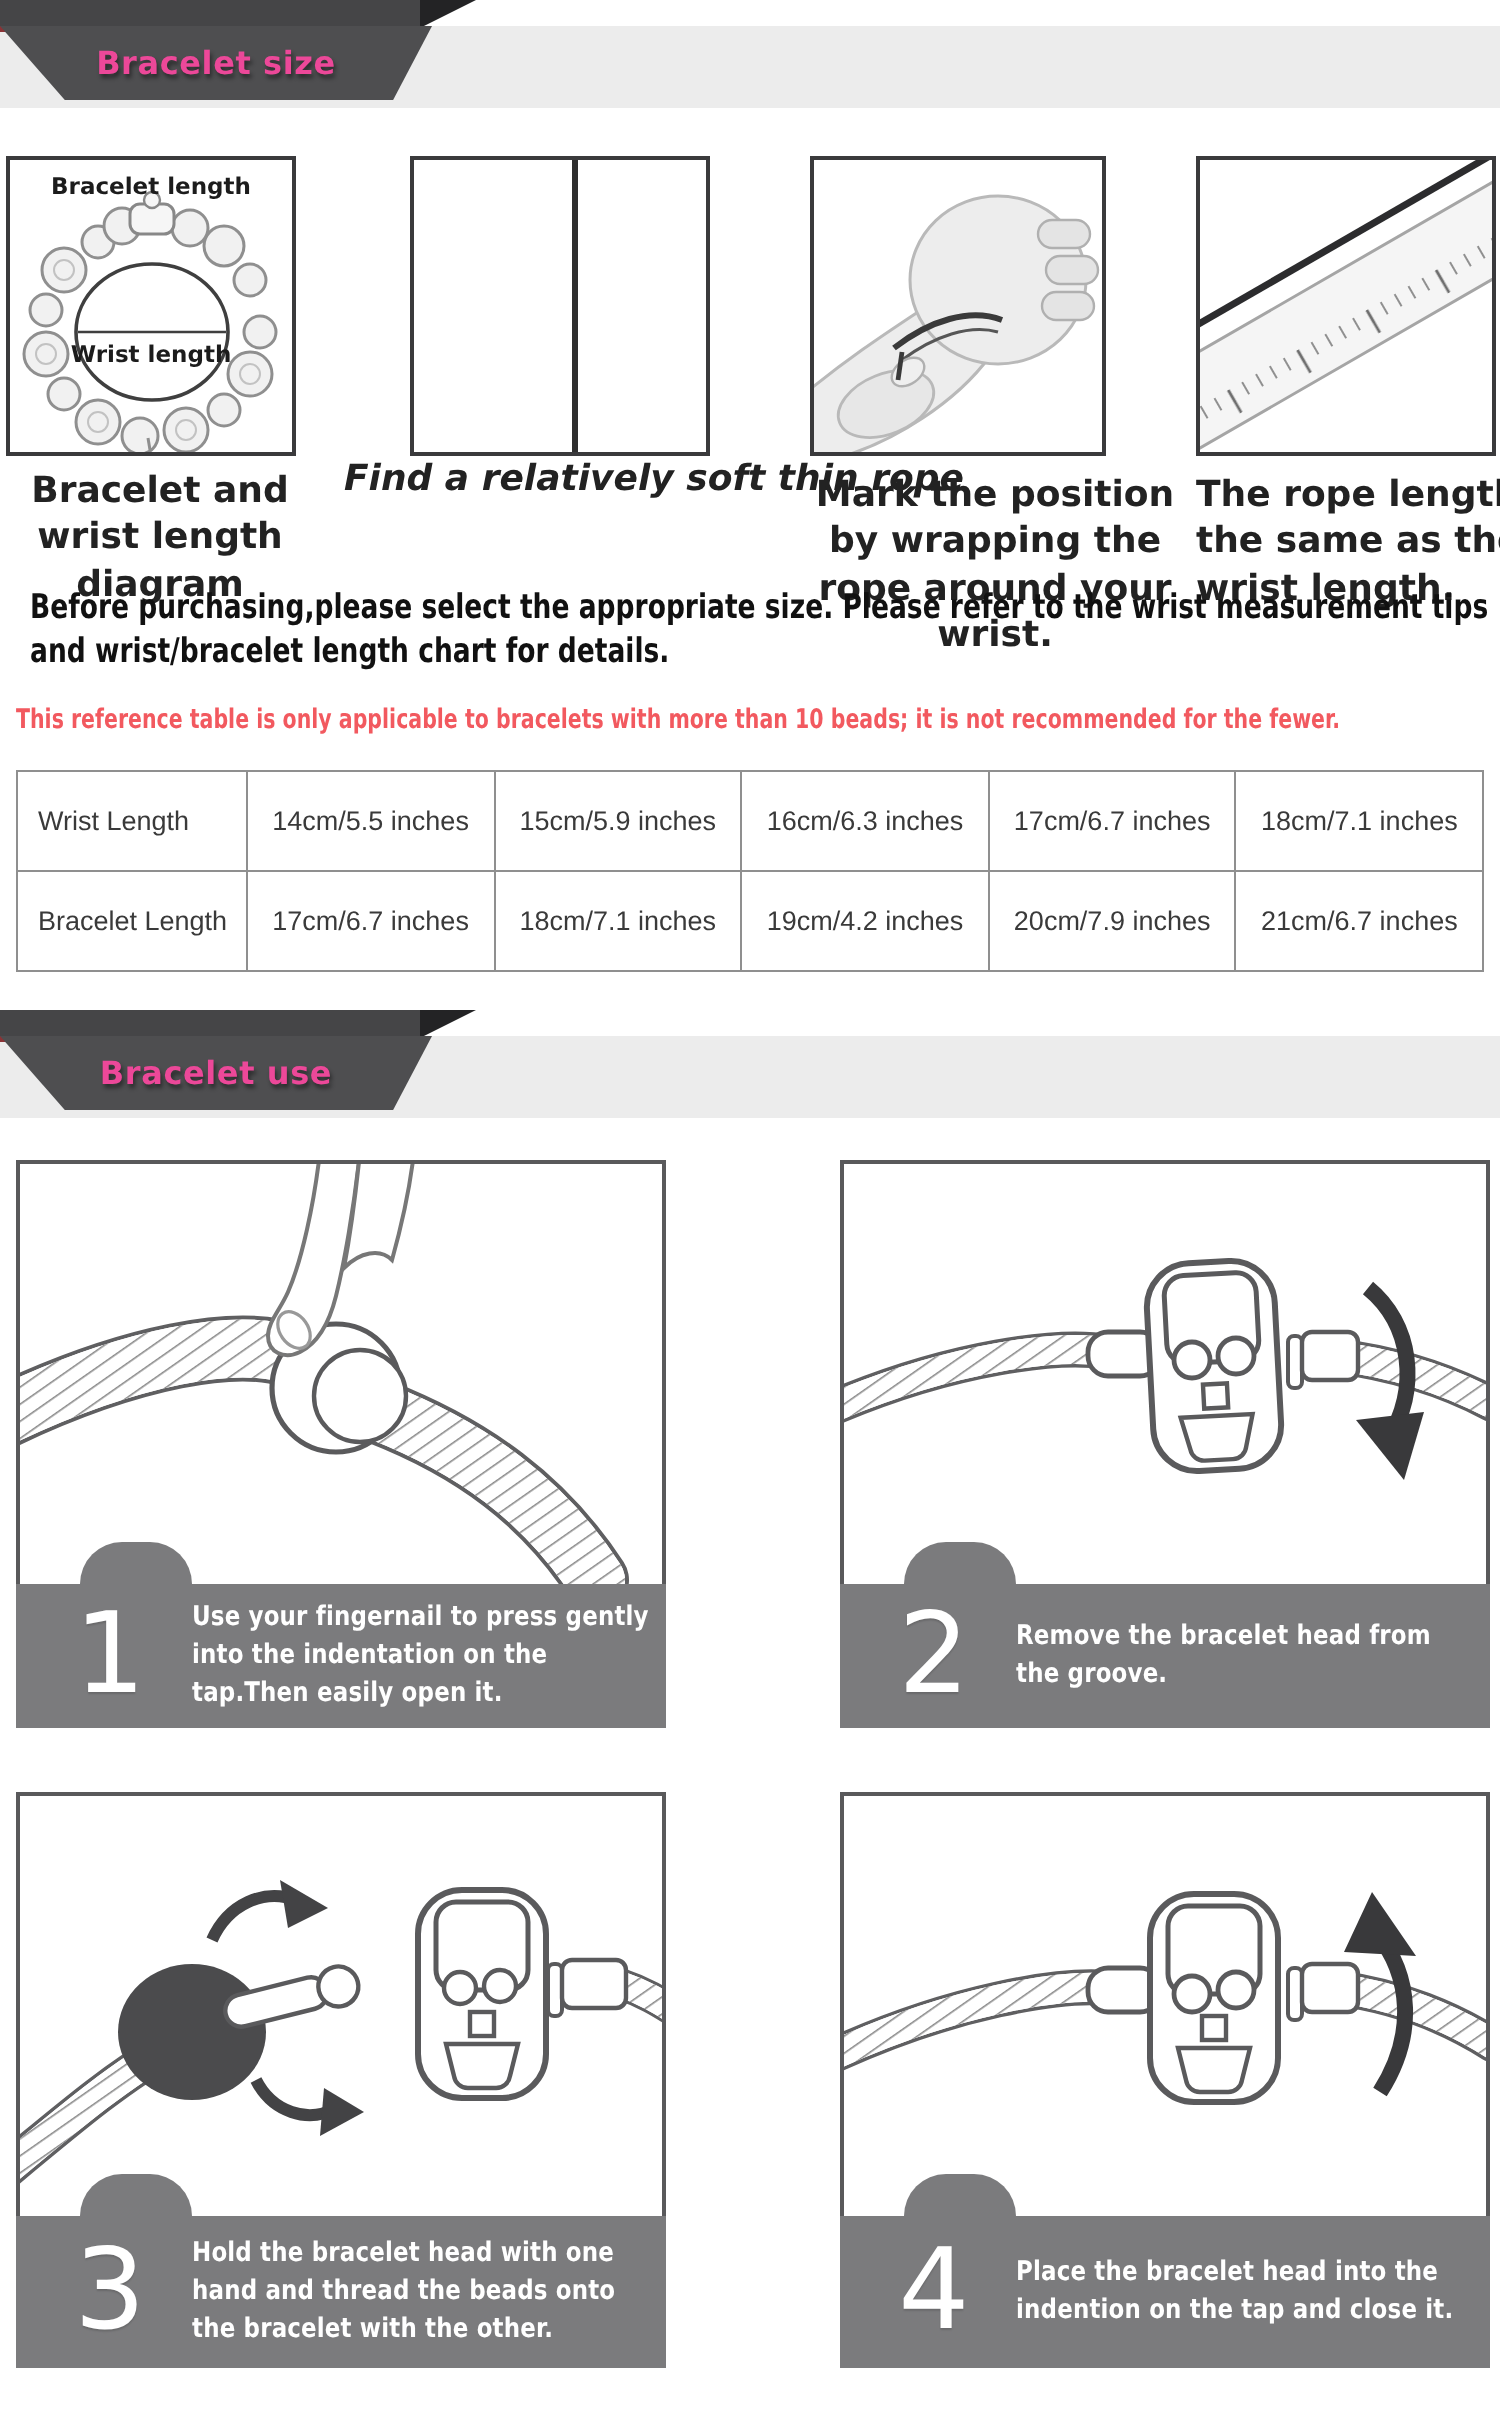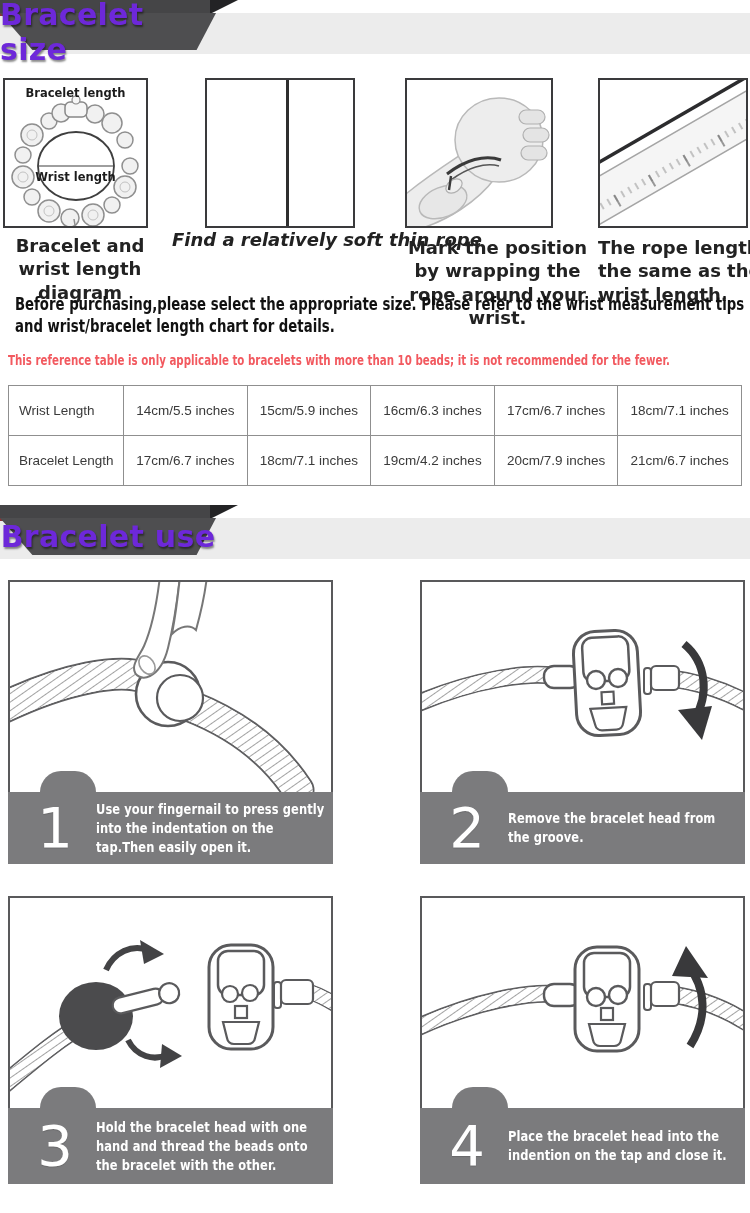--- a/index.html
+++ b/index.html
@@ -11,21 +11,21 @@
   .banner .strip{position:absolute;left:0;top:13px;width:750px;height:41px;background:#ececec;}
   .banner .redtip{position:absolute;left:0;top:0;width:5px;height:16px;background:#8c3336;z-index:2;}
   .banner .bar{position:absolute;left:0;top:0;width:212px;height:13px;background:#454547;z-index:3;}
   .banner .fold{position:absolute;left:210px;top:0;width:0;height:0;z-index:3;
                 border-top:14px solid #232325;border-right:28px solid transparent;}
   .banner .body{position:absolute;left:0;top:13px;width:216px;height:37px;background:#4e4e50;
                 clip-path:polygon(0 0,100% 0,91% 100%,15% 100%);z-index:4;
                 filter:drop-shadow(-2px 4px 3px rgba(0,0,0,.30));}
   .banner .label{position:absolute;left:0;top:13px;width:216px;height:37px;z-index:5;
                  display:flex;align-items:center;justify-content:center;
-                 color:#6d28d9;font-weight:700;font-size:30px;letter-spacing:.3px;
+                 color:#ec4899;font-weight:700;font-size:16px;letter-spacing:.3px;
                  text-shadow:1px 2px 2px rgba(0,0,0,.45);}
 
   
   .figbox{position:absolute;top:78px;height:150px;background:#fff;border:2px solid #3a3a3c;box-sizing:border-box;overflow:hidden;}
   .figcap{position:absolute;font-weight:700;font-size:18px;line-height:1.3;color:#222;}
   .figlabel{position:absolute;font-weight:700;font-size:11.5px;color:#1c1c1c;text-align:center;}
 
   
   .intro{position:absolute;left:15px;top:293px;width:940px;font-size:17px;font-weight:700;
          line-height:1.32;color:#111;transform:scaleX(.78);transform-origin:left top;}

